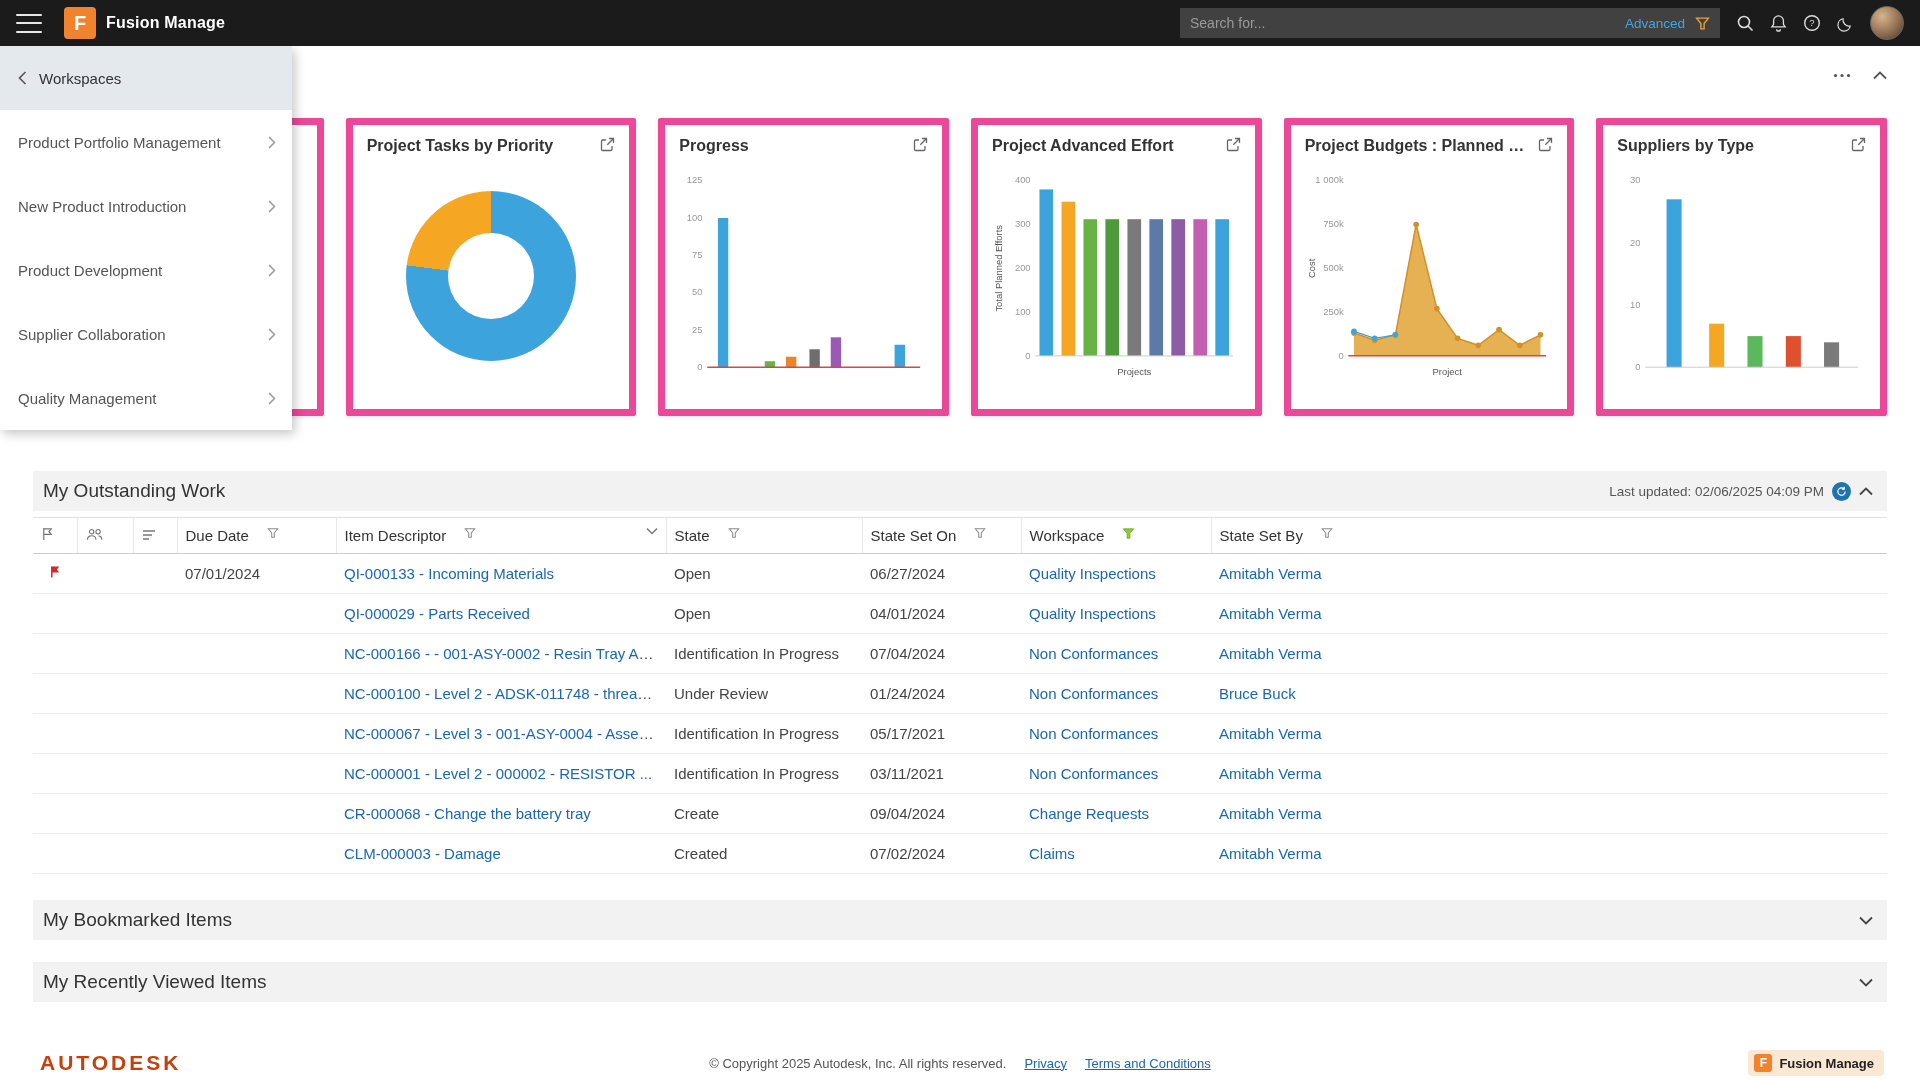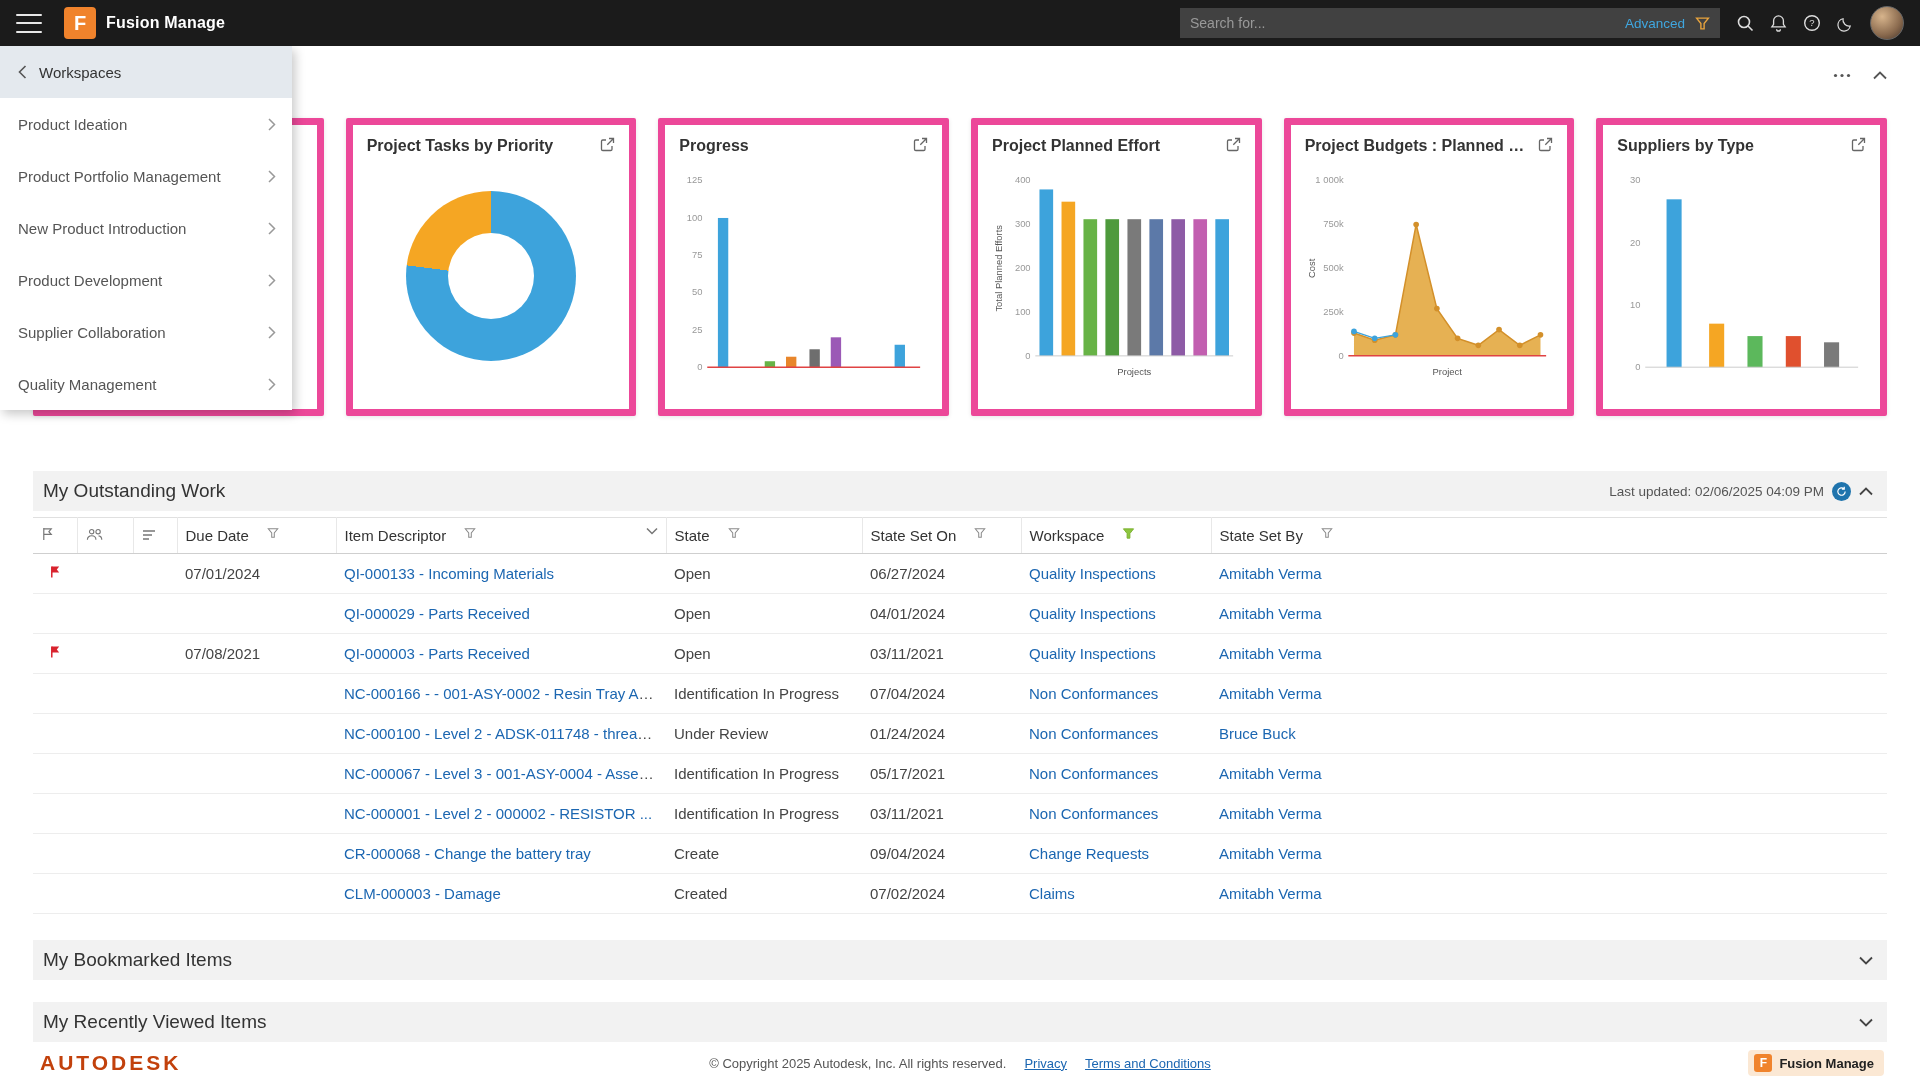--- a/index.html
+++ b/index.html
@@ -16,21 +16,21 @@
   .topbar-right{margin-left:auto;display:flex;align-items:center;gap:16px}
   .searchbox{width:540px;height:30px;background:#414141;border-radius:0;display:flex;align-items:center;padding:0 10px;gap:10px}
   .searchbox input{flex:1;background:transparent;border:none;outline:none;color:#ddd;font-size:14px;font-family:inherit}
   .searchbox input::placeholder{color:#999}
   .advanced{color:#3FA7E0;font-size:13.5px;text-decoration:none;cursor:pointer;white-space:nowrap}
   .icon-btn{background:none;border:none;cursor:pointer;display:flex;align-items:center;justify-content:center;padding:0}
   .avatar{width:34px;height:34px;border-radius:50%;background:radial-gradient(circle at 35% 30%,#d7b48c,#8a6a4e 60%,#43332a);border:1px solid #666;cursor:pointer}
 
   
   .menu-panel{position:absolute;top:46px;left:0;width:292px;background:#fff;box-shadow:3px 4px 10px rgba(0,0,0,.22);z-index:55}
-  .menu-row{height:52px;display:flex;align-items:center;padding:0 16px 0 18px;font-size:15px;color:#555;cursor:pointer}
+  .menu-row{height:64px;display:flex;align-items:center;padding:0 16px 0 18px;font-size:15px;color:#555;cursor:pointer}
   .menu-back{background:#e4e9ee;color:#333;gap:12px}
   .menu-item{justify-content:space-between}
 
   
   .content{padding:0 33px}
   .dash-tools{height:30px;margin-top:14px;margin-bottom:28px;display:flex;justify-content:flex-end;align-items:center;gap:22px}
   .cards-row{display:flex;gap:22px;height:298px}
   .card{flex:1;background:#fff;border:7px solid #ec4899;border-radius:2px;box-shadow:0 1px 4px rgba(0,0,0,.10);padding:12px 14px;display:flex;flex-direction:column;min-width:0}
   .card-head{display:flex;justify-content:space-between;align-items:flex-start}
   .card-title{font-size:16px;font-weight:700;color:#333;line-height:1.15;white-space:nowrap;overflow:hidden;text-overflow:ellipsis}
@@ -121,26 +121,20 @@
 
 <div class="menu-panel">
   <div class="menu-row menu-back">
     <svg width="9" height="14" viewBox="0 0 9 14">
         <path d="M7.5 1 1.5 7l6 6" fill="none" stroke="#555" stroke-width="1.6"></path>
       </svg>
     <span>Workspaces</span>
   </div>
   <div>
 
-      <div class="menu-row menu-item">
-        <span>Product Ideation</span>
-        <svg width="8" height="13" viewBox="0 0 8 13">
-          <path d="M1 1l5.5 5.5L1 12" fill="none" stroke="#999" stroke-width="1.5"></path>
-        </svg>
-      </div>
 
       <div class="menu-row menu-item">
         <span>Product Portfolio Management</span>
         <svg width="8" height="13" viewBox="0 0 8 13">
           <path d="M1 1l5.5 5.5L1 12" fill="none" stroke="#999" stroke-width="1.5"></path>
         </svg>
       </div>
 
       <div class="menu-row menu-item">
         <span>New Product Introduction</span>
@@ -230,21 +224,21 @@
             <rect x="138.5" y="193.0" width="11.0" height="19.0" fill="#6E6E6E"></rect>
             <rect x="161.1" y="180.3" width="11.0" height="31.7" fill="#9B59B6"></rect>
             <rect x="228.9" y="188.2" width="11.0" height="23.8" fill="#3DA3DC"></rect>
             <line x1="30" y1="212" x2="256" y2="212" stroke="#E04343" stroke-width="1.6"></line>
           </svg>
         </div>
     </div>
 
     <div class="card">
       <div class="card-head">
-        <span class="card-title">Project Planned Effort</span>
+        <span class="card-title">Project Advanced Effort</span>
         <svg class="open-icon" width="15" height="15" viewBox="0 0 15 15">
             <path d="M6 3H2.8A1.3 1.3 0 0 0 1.5 4.3v7.9a1.3 1.3 0 0 0 1.3 1.3h7.9a1.3 1.3 0 0 0 1.3-1.3V9" fill="none" stroke="#666" stroke-width="1.3"></path>
             <path d="M9 1.5h4.5V6M13.5 1.5 7.3 7.7" fill="none" stroke="#666" stroke-width="1.3"></path>
           </svg>
       </div>
       <div class="card-body">
           <svg viewBox="0 0 264 230" preserveAspectRatio="xMidYMid meet">
             <text class="tick" x="41" y="17.0" text-anchor="end">400</text>
             <text class="tick" x="41" y="63.5" text-anchor="end">300</text>
             <text class="tick" x="41" y="110.0" text-anchor="end">200</text>
@@ -458,36 +452,20 @@
           <td></td>
           <td></td>
           <td></td>
           <td><a class="cell-link">QI-000029 - Parts Received</a></td>
           <td>Open</td>
           <td>04/01/2024</td>
           <td><a class="cell-link">Quality Inspections</a></td>
           <td><a class="cell-link">Amitabh Verma</a></td>
         </tr>
 
-        <tr>
-          <td class="icon-col">
-            <svg width="13" height="14" viewBox="0 0 14 15">
-              <path d="M3 1.5v12" stroke="#D9232E" stroke-width="1.6"></path>
-              <path d="M3 1.5h8l-2.6 3.2L11 8H3Z" fill="#D9232E"></path>
-            </svg>
-          </td>
-          <td></td>
-          <td></td>
-          <td>07/08/2021</td>
-          <td><a class="cell-link">QI-000003 - Parts Received</a></td>
-          <td>Open</td>
-          <td>03/11/2021</td>
-          <td><a class="cell-link">Quality Inspections</a></td>
-          <td><a class="cell-link">Amitabh Verma</a></td>
-        </tr>
 
         <tr>
           <td class="icon-col">
             <svg width="13" height="14" viewBox="0 0 14 15" style="visibility: hidden;">
               <path d="M3 1.5v12" stroke="#D9232E" stroke-width="1.6"></path>
               <path d="M3 1.5h8l-2.6 3.2L11 8H3Z" fill="#D9232E"></path>
             </svg>
           </td>
           <td></td>
           <td></td>

